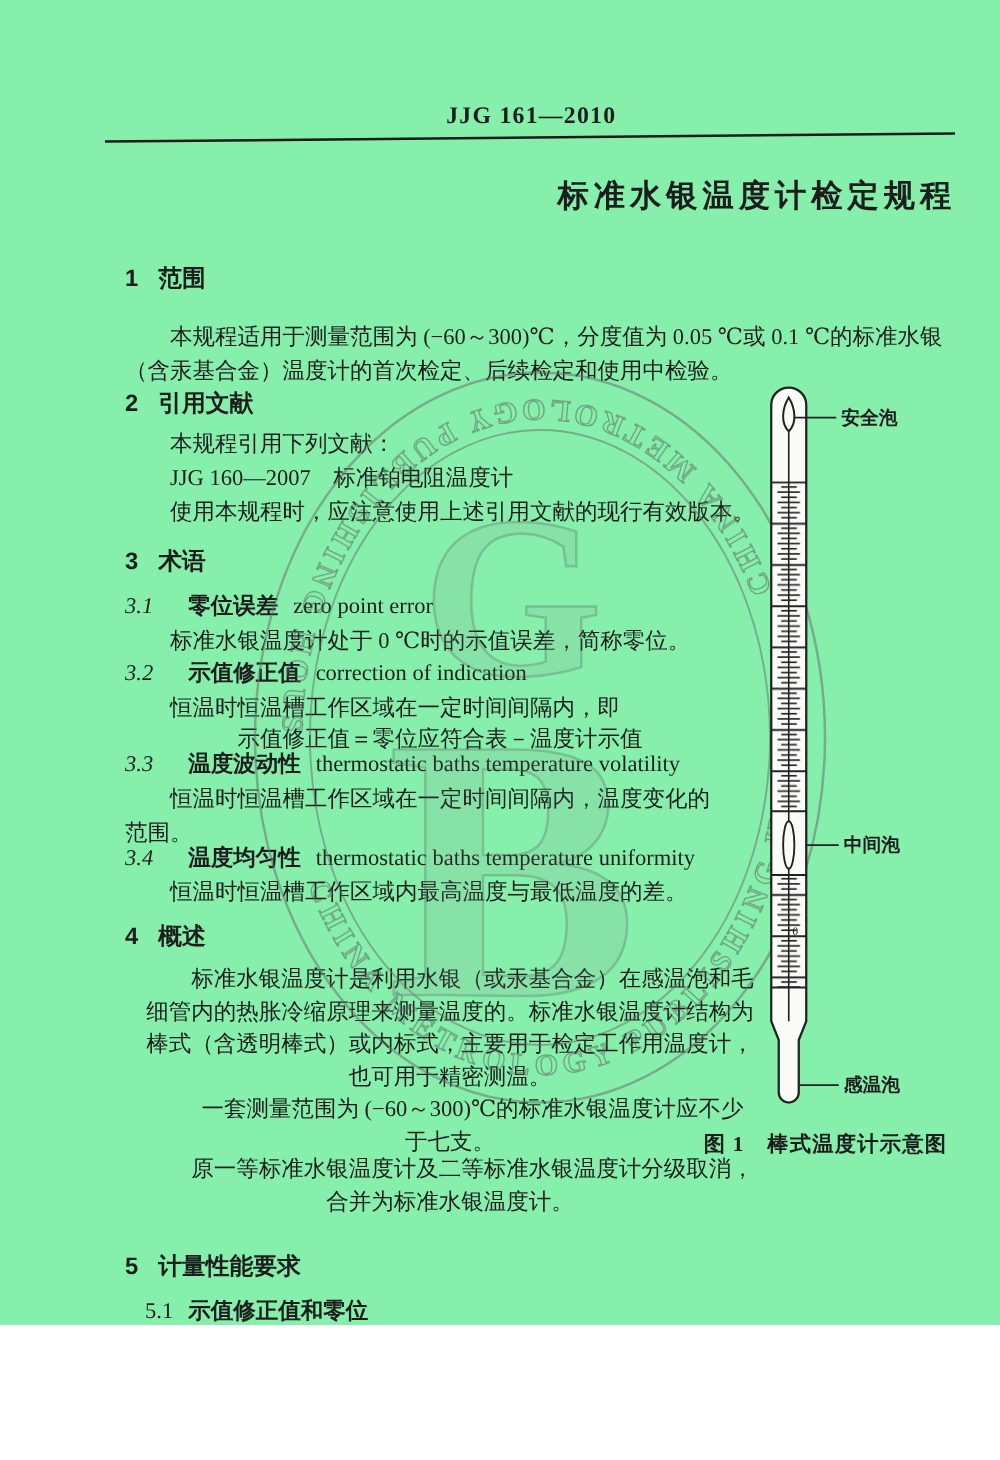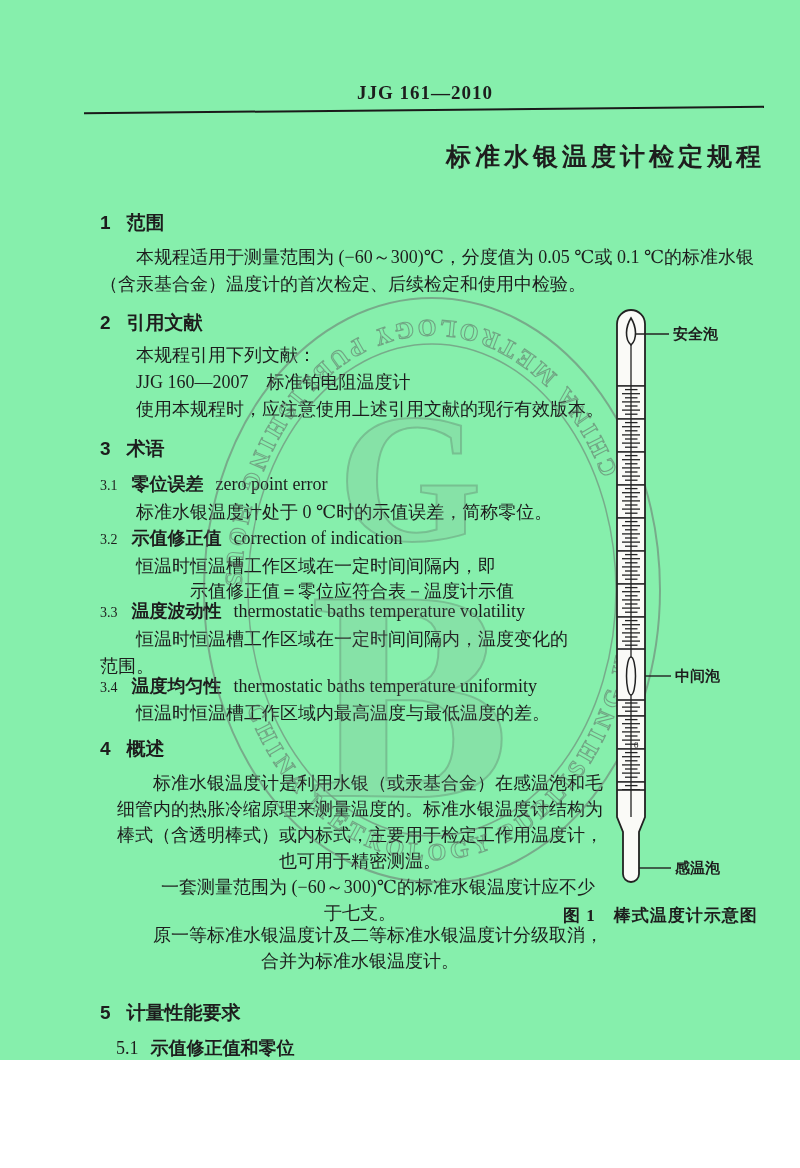--- a/index.html
+++ b/index.html
@@ -21,21 +21,21 @@
   .doc-title{top:140px;left:85px;width:680px;text-align:right;
     font-family:"Liberation Sans","DejaVu Sans",sans-serif;
     font-weight:bold;font-size:25px;letter-spacing:4px;}
 
   .h1{font-family:"Liberation Sans","DejaVu Sans",sans-serif;
     font-weight:bold;font-size:19px;}
   .h1 .no{margin-right:16px;}
   .body-p{font-size:18px;line-height:27px;white-space:pre-line;}
   .indent{text-indent:2em;}
   .lh26{line-height:26px;text-align:center;}
-  .term .no{font-size:14px;margin-right:14px;}
+  .term .no{font-size:18px;margin-right:28px;font-style:italic;}
   .term .zh{font-family:"Liberation Sans","DejaVu Sans",sans-serif;
     font-weight:bold;font-size:18px;margin-right:12px;}
   .term .en{font-size:18px;}
   .formula{font-size:18px;}
   .sub-h{font-size:18px;font-weight:bold;}
   .sub-h .no{font-weight:normal;margin-right:12px;}
   .pageno{font-size:17px;}
 
   .fig-caption{font-size:17px;font-weight:bold;letter-spacing:1px;}
 
@@ -55,21 +55,21 @@
 
   <div class="layer-text">
 
     <div class="abs hdr-code">JJG 161—2010</div>
     <div class="abs hdr-rule"></div>
     <div class="abs doc-title">标准水银温度计检定规程</div>
 
     <div class="abs h1" style="top:210px;left:100px;">
       <span class="no">1</span><span>范围</span>
     </div>
-    <div class="abs body-p indent" style="top:244px;left:100px;width:680px;">本规程适用于测量范围为 (−60～300)℃，分度值为 0.05 ℃或 0.1 ℃的标准水银
+    <div class="abs body-p indent" style="top:256px;left:100px;width:680px;">本规程适用于测量范围为 (−60～300)℃，分度值为 0.05 ℃或 0.1 ℃的标准水银
 （含汞基合金）温度计的首次检定、后续检定和使用中检验。</div>
 
     <div class="abs h1" style="top:310px;left:100px;">
       <span class="no">2</span><span>引用文献</span>
     </div>
     <div class="abs body-p indent" style="top:342px;left:100px;width:540px;">本规程引用下列文献：</div>
     <div class="abs body-p indent" style="top:369px;left:100px;width:540px;">JJG 160—2007　标准铂电阻温度计</div>
     <div class="abs body-p indent" style="top:396px;left:100px;width:540px;">使用本规程时，应注意使用上述引用文献的现行有效版本。</div>
 
     <div class="abs h1" style="top:436px;left:100px;">

